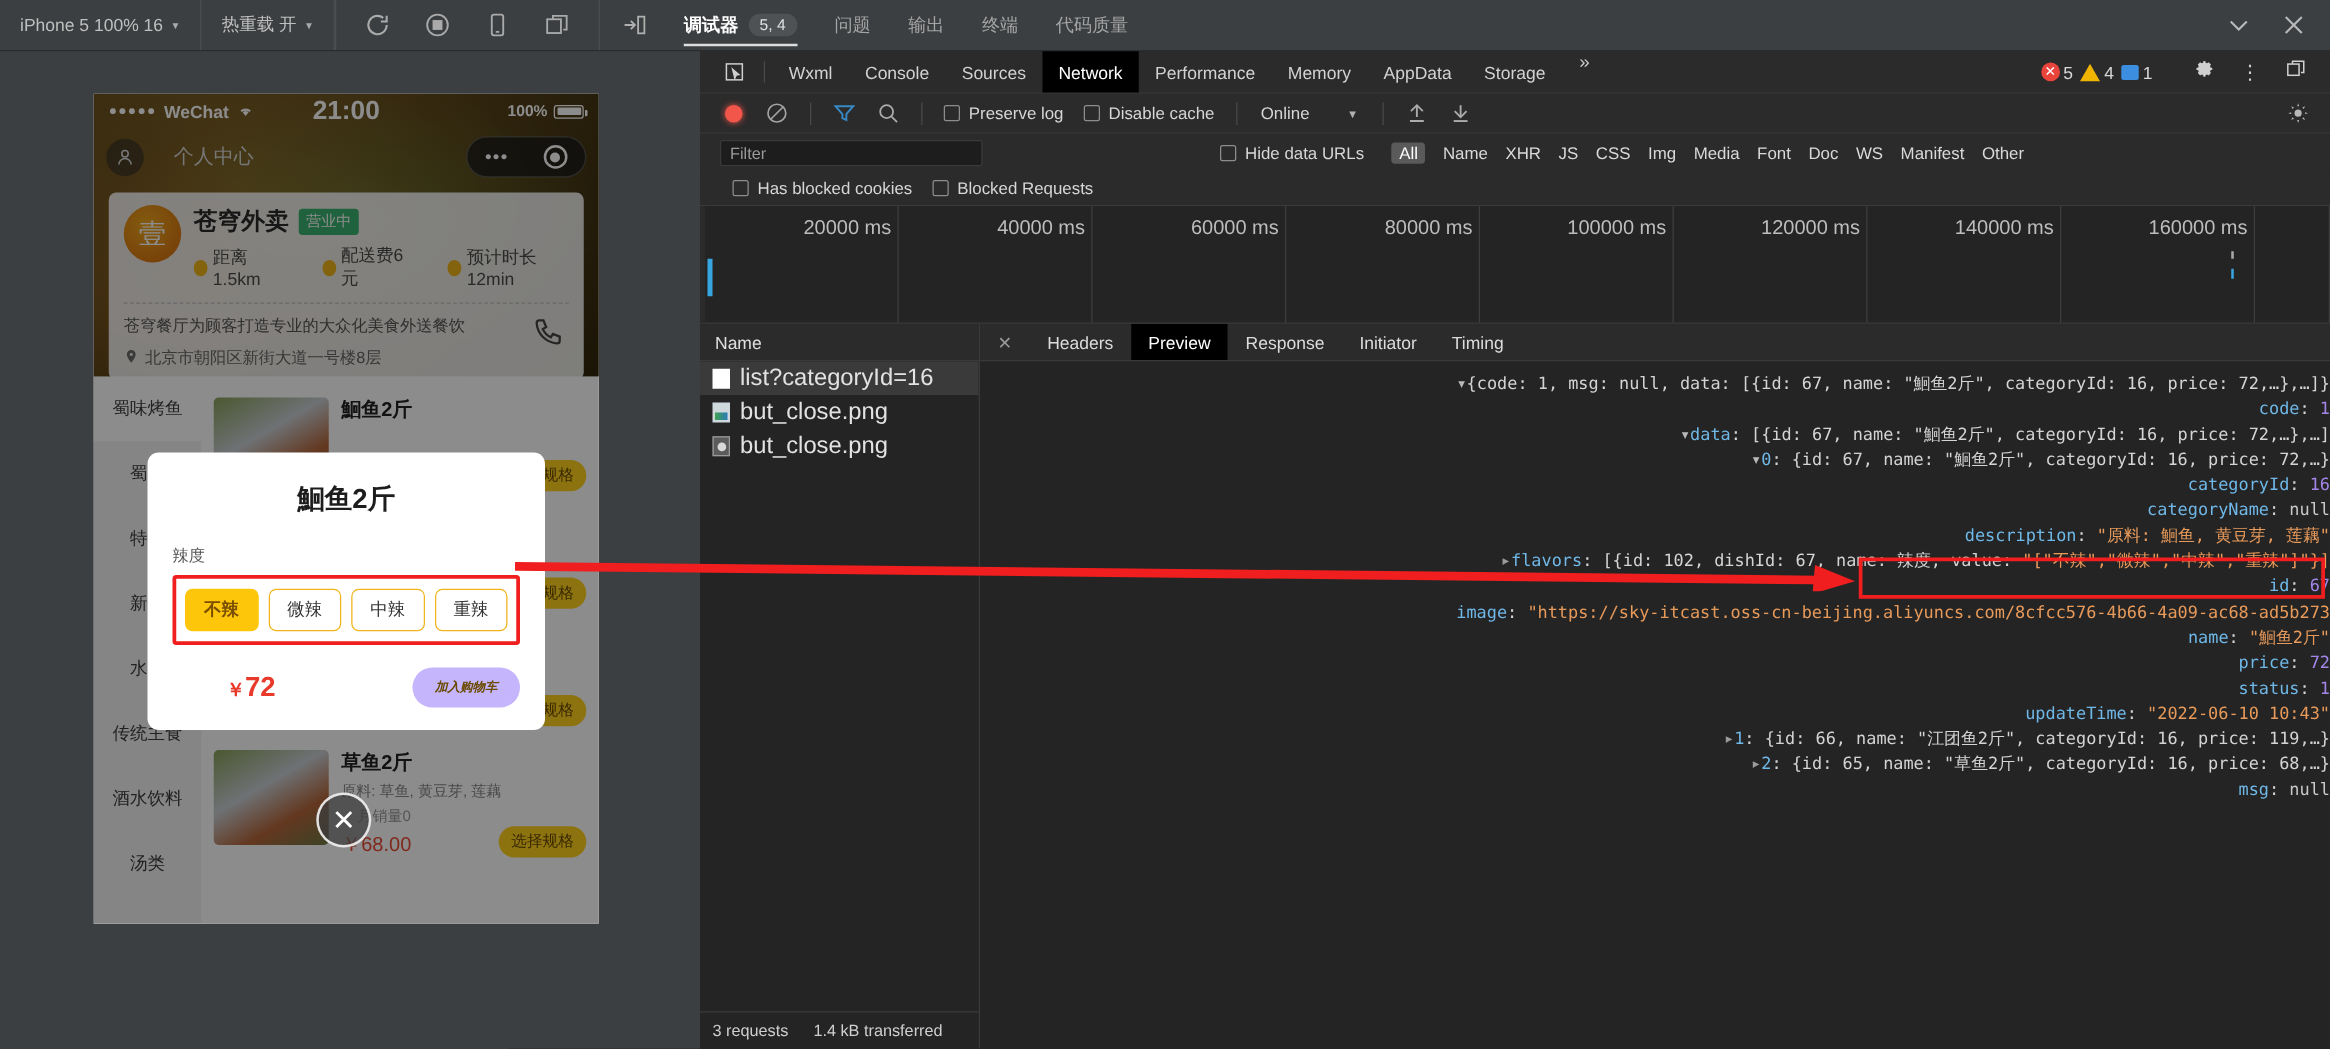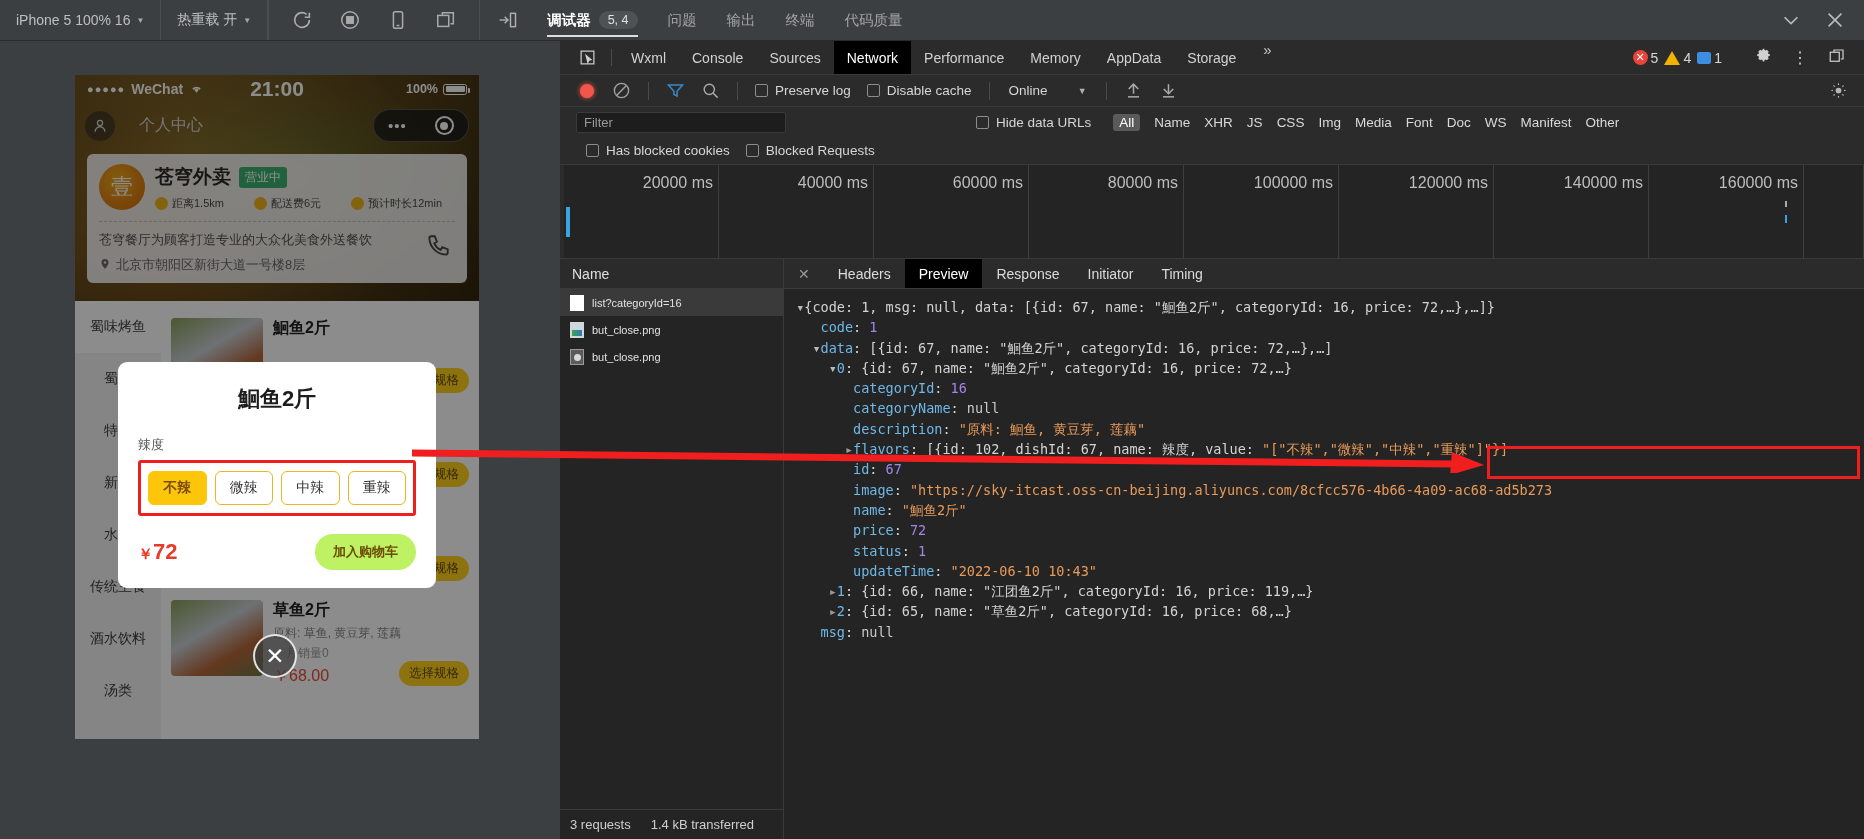--- a/index.html
+++ b/index.html
@@ -102,21 +102,21 @@
   }
   .sc-top { display: flex; gap: 10px; }
   .sc-logo {
     width: 46px; height: 46px; border-radius: 50%;
     background: radial-gradient(circle at 40% 35%, #f0a81e, #d2680c);
     display:flex; align-items:center; justify-content:center; color:#fff; font-size:22px;
     font-family: "DejaVu Serif", serif; flex: 0 0 46px;
   }
   .sc-name { font-size: 19px; font-weight: bold; color: #2b2b2b; display:flex; align-items:center; gap:8px; }
   .sc-open { background: #3cb371; color:#fff; font-size: 12px; padding: 2px 6px; border-radius: 3px; font-weight: normal; }
-  .sc-meta { display: flex; gap: 30px; margin-top: 6px; color: #4a4a4a; font-size: 11px; }
+  .sc-meta { display: flex; gap: 30px; margin-top: 6px; color: #4a4a4a; font-size: 14px; }
   .sc-meta span { display: flex; align-items: center; gap: 4px; }
   .mdot { width: 13px; height: 13px; border-radius: 50%; background: #f0b41c; display:inline-block; }
   .sc-desc { margin-top: 10px; padding-top: 9px; border-top: 1px dashed #bdbdbd; color: #555; font-size: 13px; }
   .sc-addr { margin-top: 7px; color: #666; font-size: 13px; display: flex; align-items: center; gap: 5px; }
   .phone-ico { position: absolute; right: 16px; bottom: 18px; color: #444; font-size: 25px; }
 
   .ph-body { display: flex; height: 438px; background: #fff; }
   .cat-col { width: 86px; background: #f2f2f2; flex: 0 0 86px; }
   .cat-item {
     height: 52px; display: flex; align-items: center; justify-content: center;
@@ -149,35 +149,35 @@
   }
   .modal-title { text-align: center; font-size: 22px; font-weight: bold; color: #1d1d1d; }
   .flavor-label { margin-top: 22px; font-size: 13px; color: #555; }
   .flavor-box { margin-top: 6px; border: 3px solid #f01e1e; border-radius: 3px; padding: 8px 7px; }
   .flavor-row { display: flex; gap: 8px; }
   .fl {
     flex: 1; text-align: center; border-radius: 6px; padding: 7px 0; font-size: 14px;
     border: 1px solid #f0b41c; color: #333; background: #fff; white-space: nowrap;
   }
   .fl.on { background: #fdc60b; border-color: #fdc60b; color: #7a4e00; font-weight: bold; }
-  .modal-foot { display: flex; align-items: center; margin-top: 18px; }
+  .modal-foot { display: flex; align-items: center; margin-top: 18px; margin-left: 43px; }
   .m-price { color: #e8392b; font-size: 22px; font-weight: bold; }
   .m-price small { font-size: 15px; }
   .cart-btn {
-    margin-left: auto; background: #bef264; color: #6b4b00; font-size: 13px;
-    padding: 9px 18px; border-radius: 18px; font-weight: bold;
+    margin-left: auto; background: #c4b5fd; color: #6b4b00; font-size: 10px;
+    padding: 9px 18px; border-radius: 18px; font-weight: bold; font-style: italic;
   }
   .close-x {
     position: absolute; left: 253px; top: 593px; width: 44px; height: 44px; border-radius: 50%;
     background: rgba(60,60,60,.72); border: 2px solid rgba(255,255,255,.85);
     display: flex; align-items: center; justify-content: center; color: #fff; font-size: 23px; z-index: 11;
   }
 
   
-  .dev { flex: 1; display: flex; flex-direction: column; background: #242424; min-width: 0; }
+  .dev { flex: 1; display: flex; flex-direction: column; background: #242424; min-width: 0; text-align: right; }
 
   .dev-tabs {
     height: 34px; background: #2b2b2b; display: flex; align-items: stretch;
     border-bottom: 1px solid #3a3a3a; padding-left: 10px; flex: 0 0 34px;
   }
   .insp-btn { display:flex; align-items:center; padding: 0 9px; }
   .vsep { width: 1px; background: #4a4a4a; margin: 8px 6px; }
   .dtab {
     display: flex; align-items: center; padding: 0 13px; color: #d2d2d2; font-size: 14px; white-space: nowrap;
   }
@@ -230,21 +230,21 @@
   .tl-lbl { position: absolute; right: 5px; top: 9px; font-size: 16px; color: #bdbdbd; white-space: nowrap; }
   .tl-bar { position: absolute; left: 2px; top: 42px; width: 4px; height: 30px; background: #37a6e0; }
   .tl-tick1 { position: absolute; top: 36px; width: 2px; height: 6px; background: #aaa; }
   .tl-tick2 { position: absolute; top: 50px; width: 2px; height: 8px; background: #37a6e0; }
 
   
   .lower { flex: 1; display: flex; min-height: 0; }
   .reqlist { width: 224px; flex: 0 0 224px; background: #242424; border-right: 1px solid #3a3a3a; display: flex; flex-direction: column; }
   .rl-head { height: 30px; display: flex; align-items: center; padding: 0 12px; color: #e0e0e0; font-size: 14px; border-bottom: 1px solid #3a3a3a; background: #2b2b2b; }
   .rl-rows { flex: 1; overflow: hidden; }
-  .rl-row { height: 27px; display: flex; align-items: center; gap: 8px; padding: 0 8px 0 10px; color: #e2e2e2; font-size: 11px; }
+  .rl-row { height: 27px; display: flex; align-items: center; gap: 8px; padding: 0 8px 0 10px; color: #e2e2e2; font-size: 19px; }
   .rl-row.sel { background: #3a3a3a; }
   .rl-ico { width: 14px; height: 16px; background: #fff; flex: 0 0 14px; }
   .rl-ico.img { background: #cfd8dc; position: relative; }
   .rl-ico.img::after { content:""; position:absolute; left:2px; right:2px; bottom:2px; height:6px;
      background: linear-gradient(90deg,#3fa34d,#2b7bba); }
   .rl-ico.img2 { background: #5b5b5b; border:1px solid #9a9a9a; position: relative; }
   .rl-ico.img2::after { content:""; position:absolute; left:3px; top:4px; width:7px; height:7px; border-radius:50%; background:#d8d8d8; }
   .rl-foot { height: 30px; border-top: 1px solid #3a3a3a; display: flex; align-items: center; color: #cfcfcf; font-size: 13px; }
   .rl-foot div { padding: 0 10px; }
 

